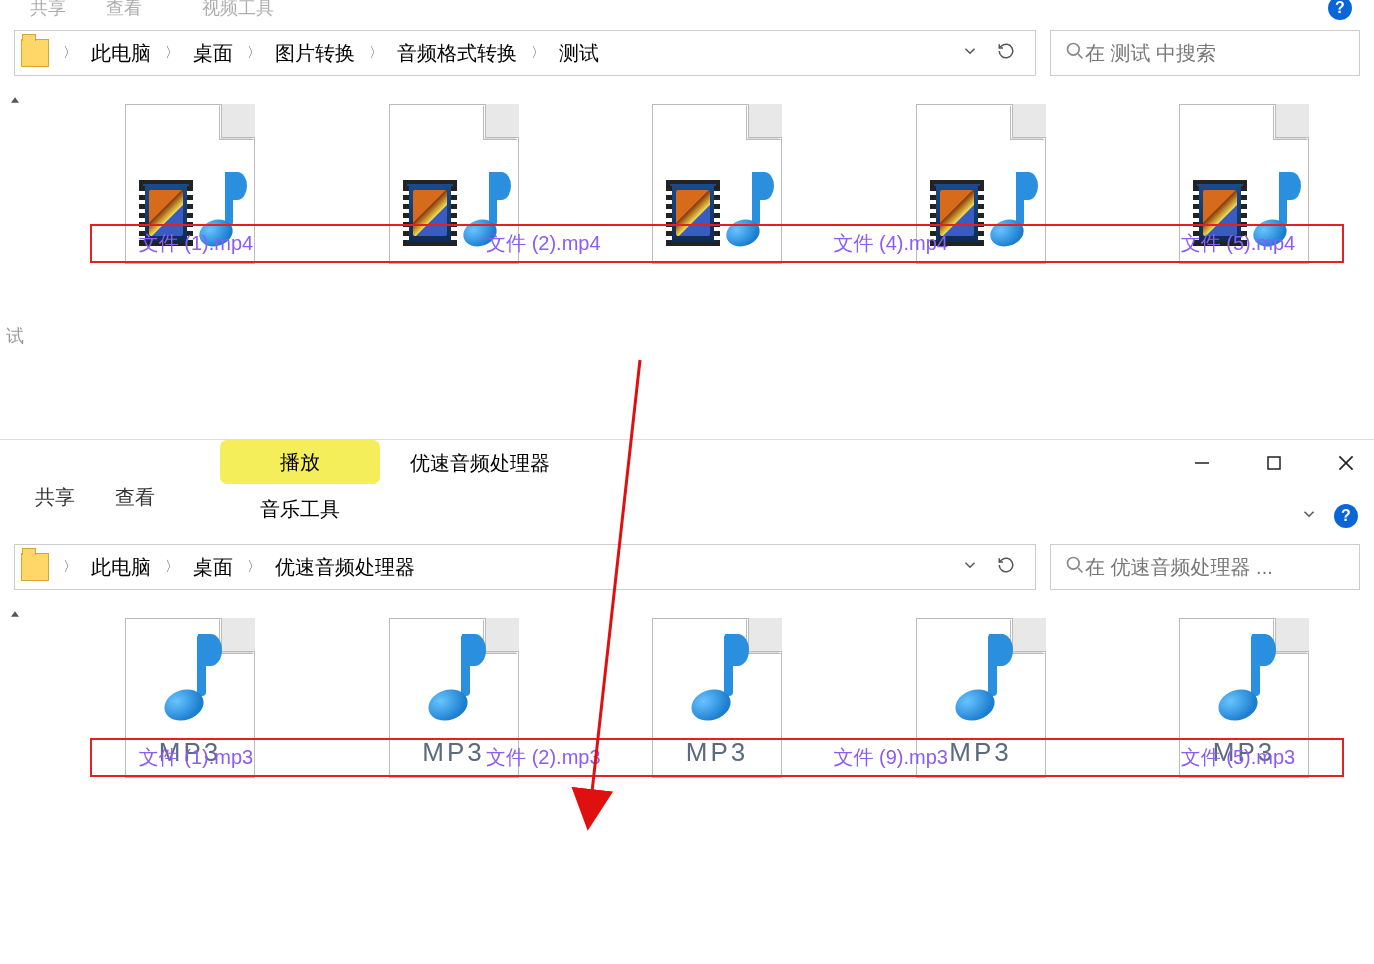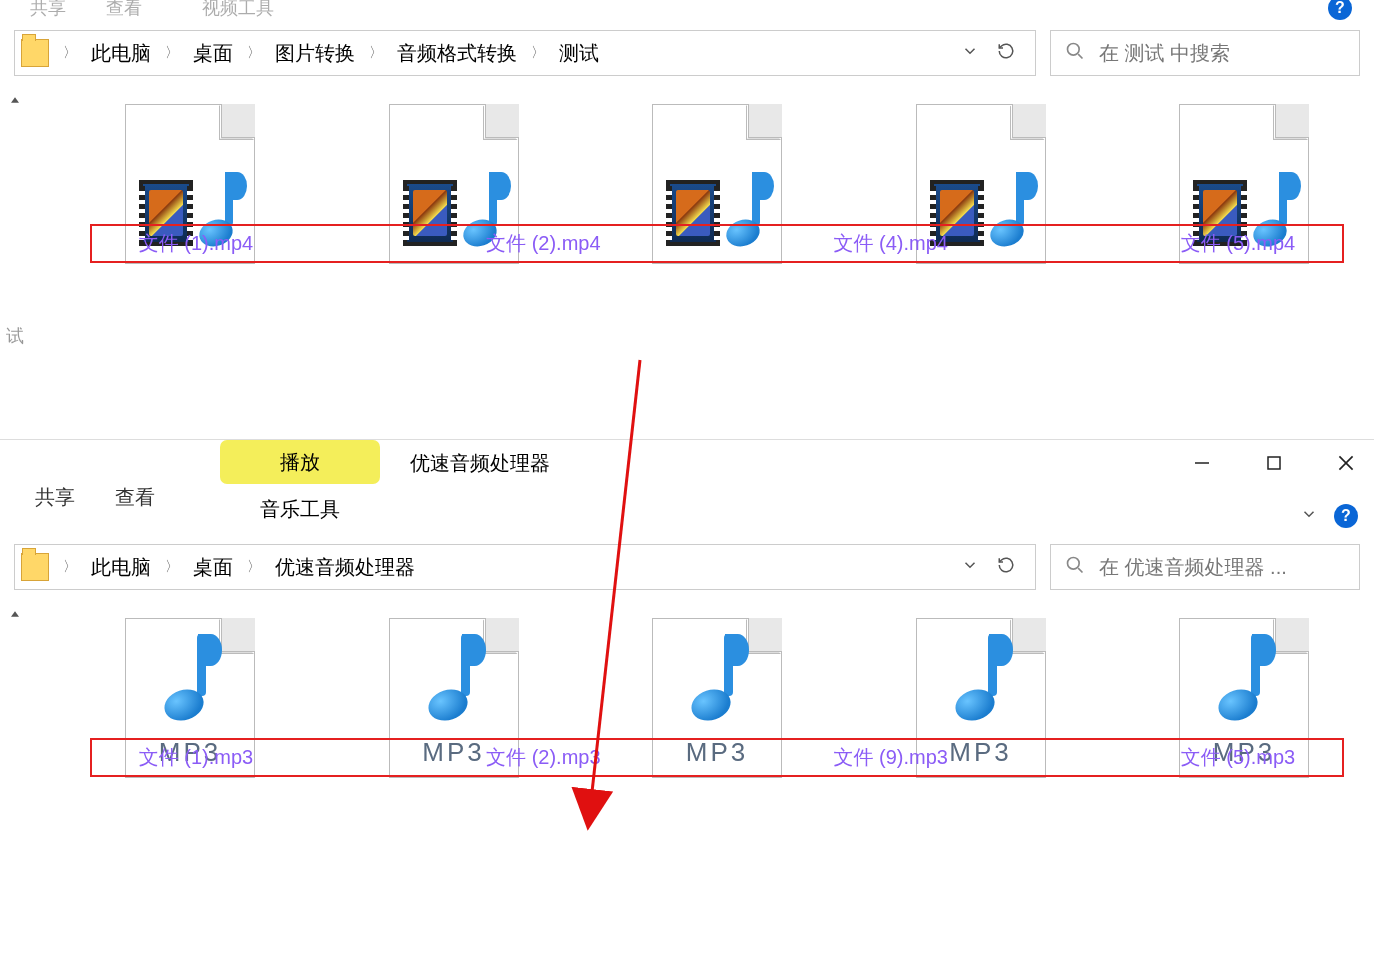--- a/index.html
+++ b/index.html
@@ -31,21 +31,21 @@
 
   
   .addr-row { display:flex; align-items:stretch; padding:10px 14px; gap:14px; }
   .addr-bar { flex:1; border:1px solid #ccc; display:flex; align-items:center; height:46px; padding:0 6px; }
   .folder-mini { width:28px; height:28px; background:#ffd768; border:1px solid #d8a438; position:relative; }
   .folder-mini::before { content:""; position:absolute; top:-6px; left:0; width:12px; height:6px; background:#ffd768; border:1px solid #d8a438; border-bottom:none; }
   .crumbs { display:flex; align-items:center; gap:14px; padding-left:14px; font-size:20px; flex:1; }
   .crumb-sep { color:#666; font-size:14px; }
   .addr-right { display:flex; align-items:center; gap:18px; padding:0 14px; color:#555;}
   .addr-chev svg, .refresh-icon svg { width:18px; height:18px; }
-  .search-box { width:310px; border:1px solid #ccc; display:flex; align-items:center; height:46px; padding:0 14px; gap:14px; color:#777; font-size:20px; }
+  .search-box { width:310px; border:1px solid #ccc; display:flex; align-items:center; height:46px; padding:0 14px; color:#777; font-size:20px; }
   .search-icon svg { width:20px; height:20px; }
 
   
   .file-area { display:flex; }
   .scroll-col { width:30px; display:flex; flex-direction:column; align-items:center; padding-top:6px; gap:200px; }
   .scroll-chev svg { width:16px; height:16px; }
   .cut-text { writing-mode: vertical-rl; font-size:18px; color:#333; opacity:.5; margin-top:auto; margin-bottom:60px;}
   .items-wrap { flex:1; padding:18px 30px 12px 60px; }
   .items-row { display:flex; justify-content:space-between; }
   .file-item { width:200px; display:flex; flex-direction:column; align-items:center; gap:12px; }

